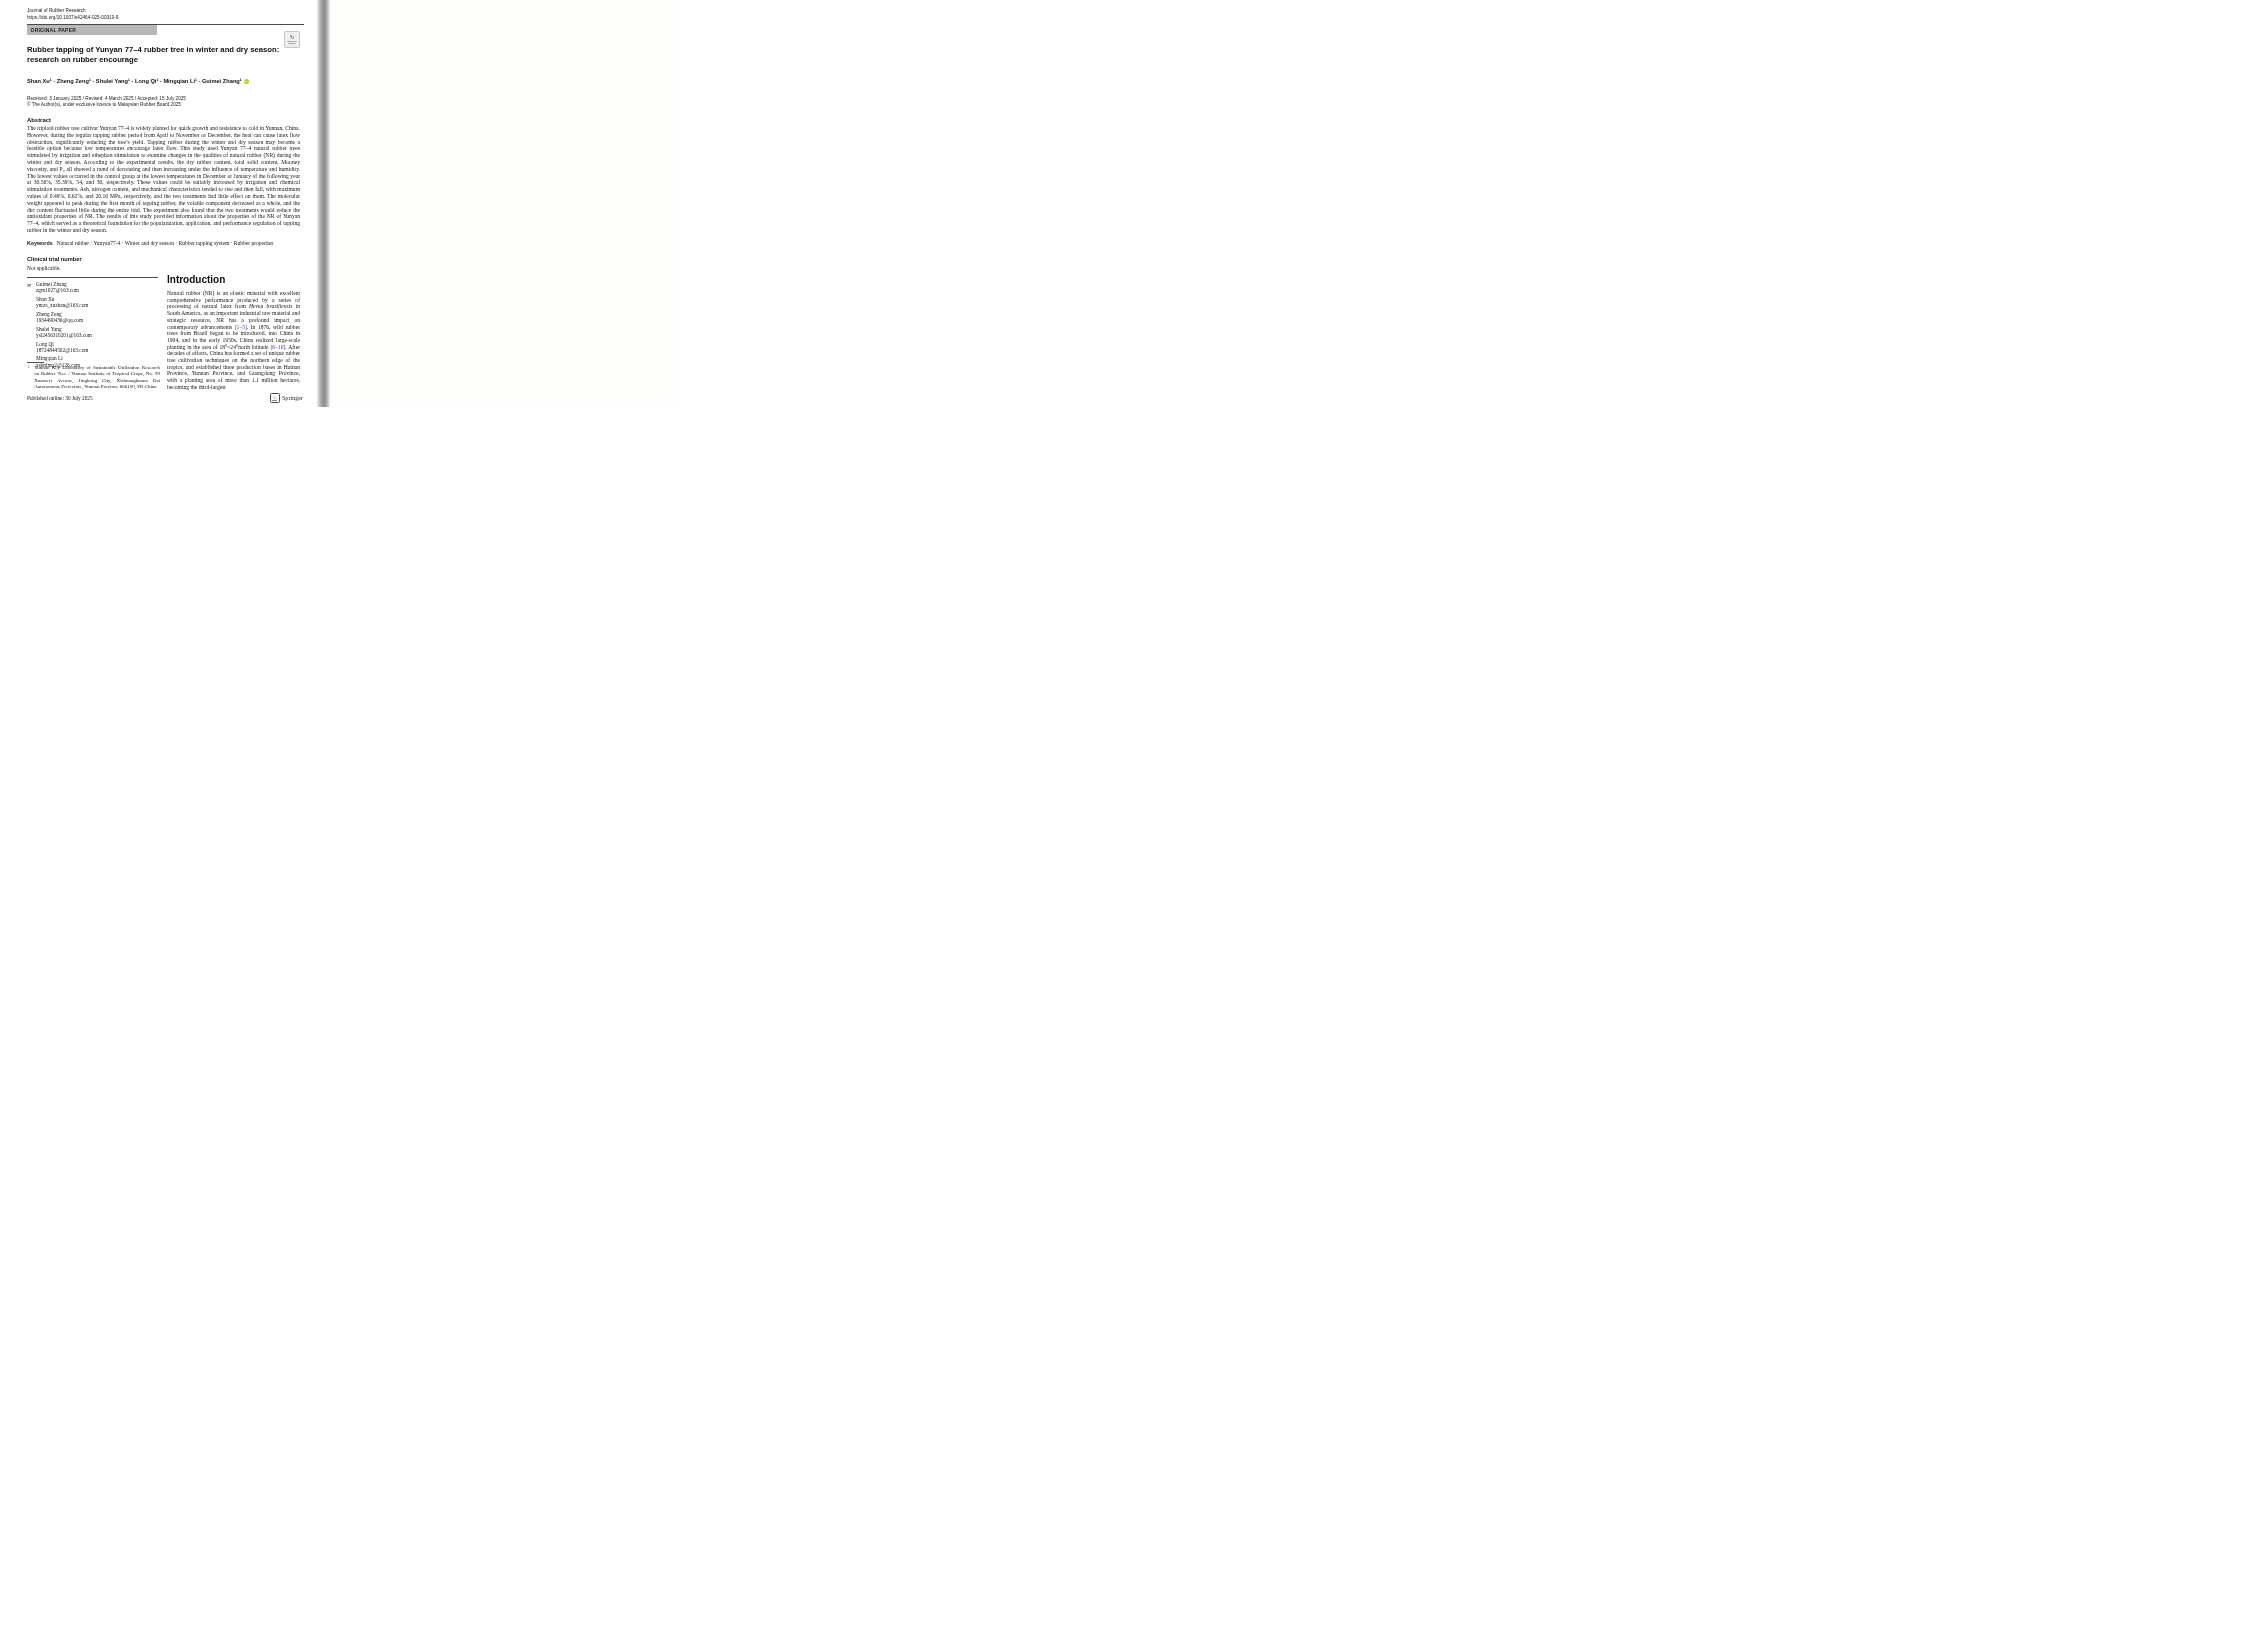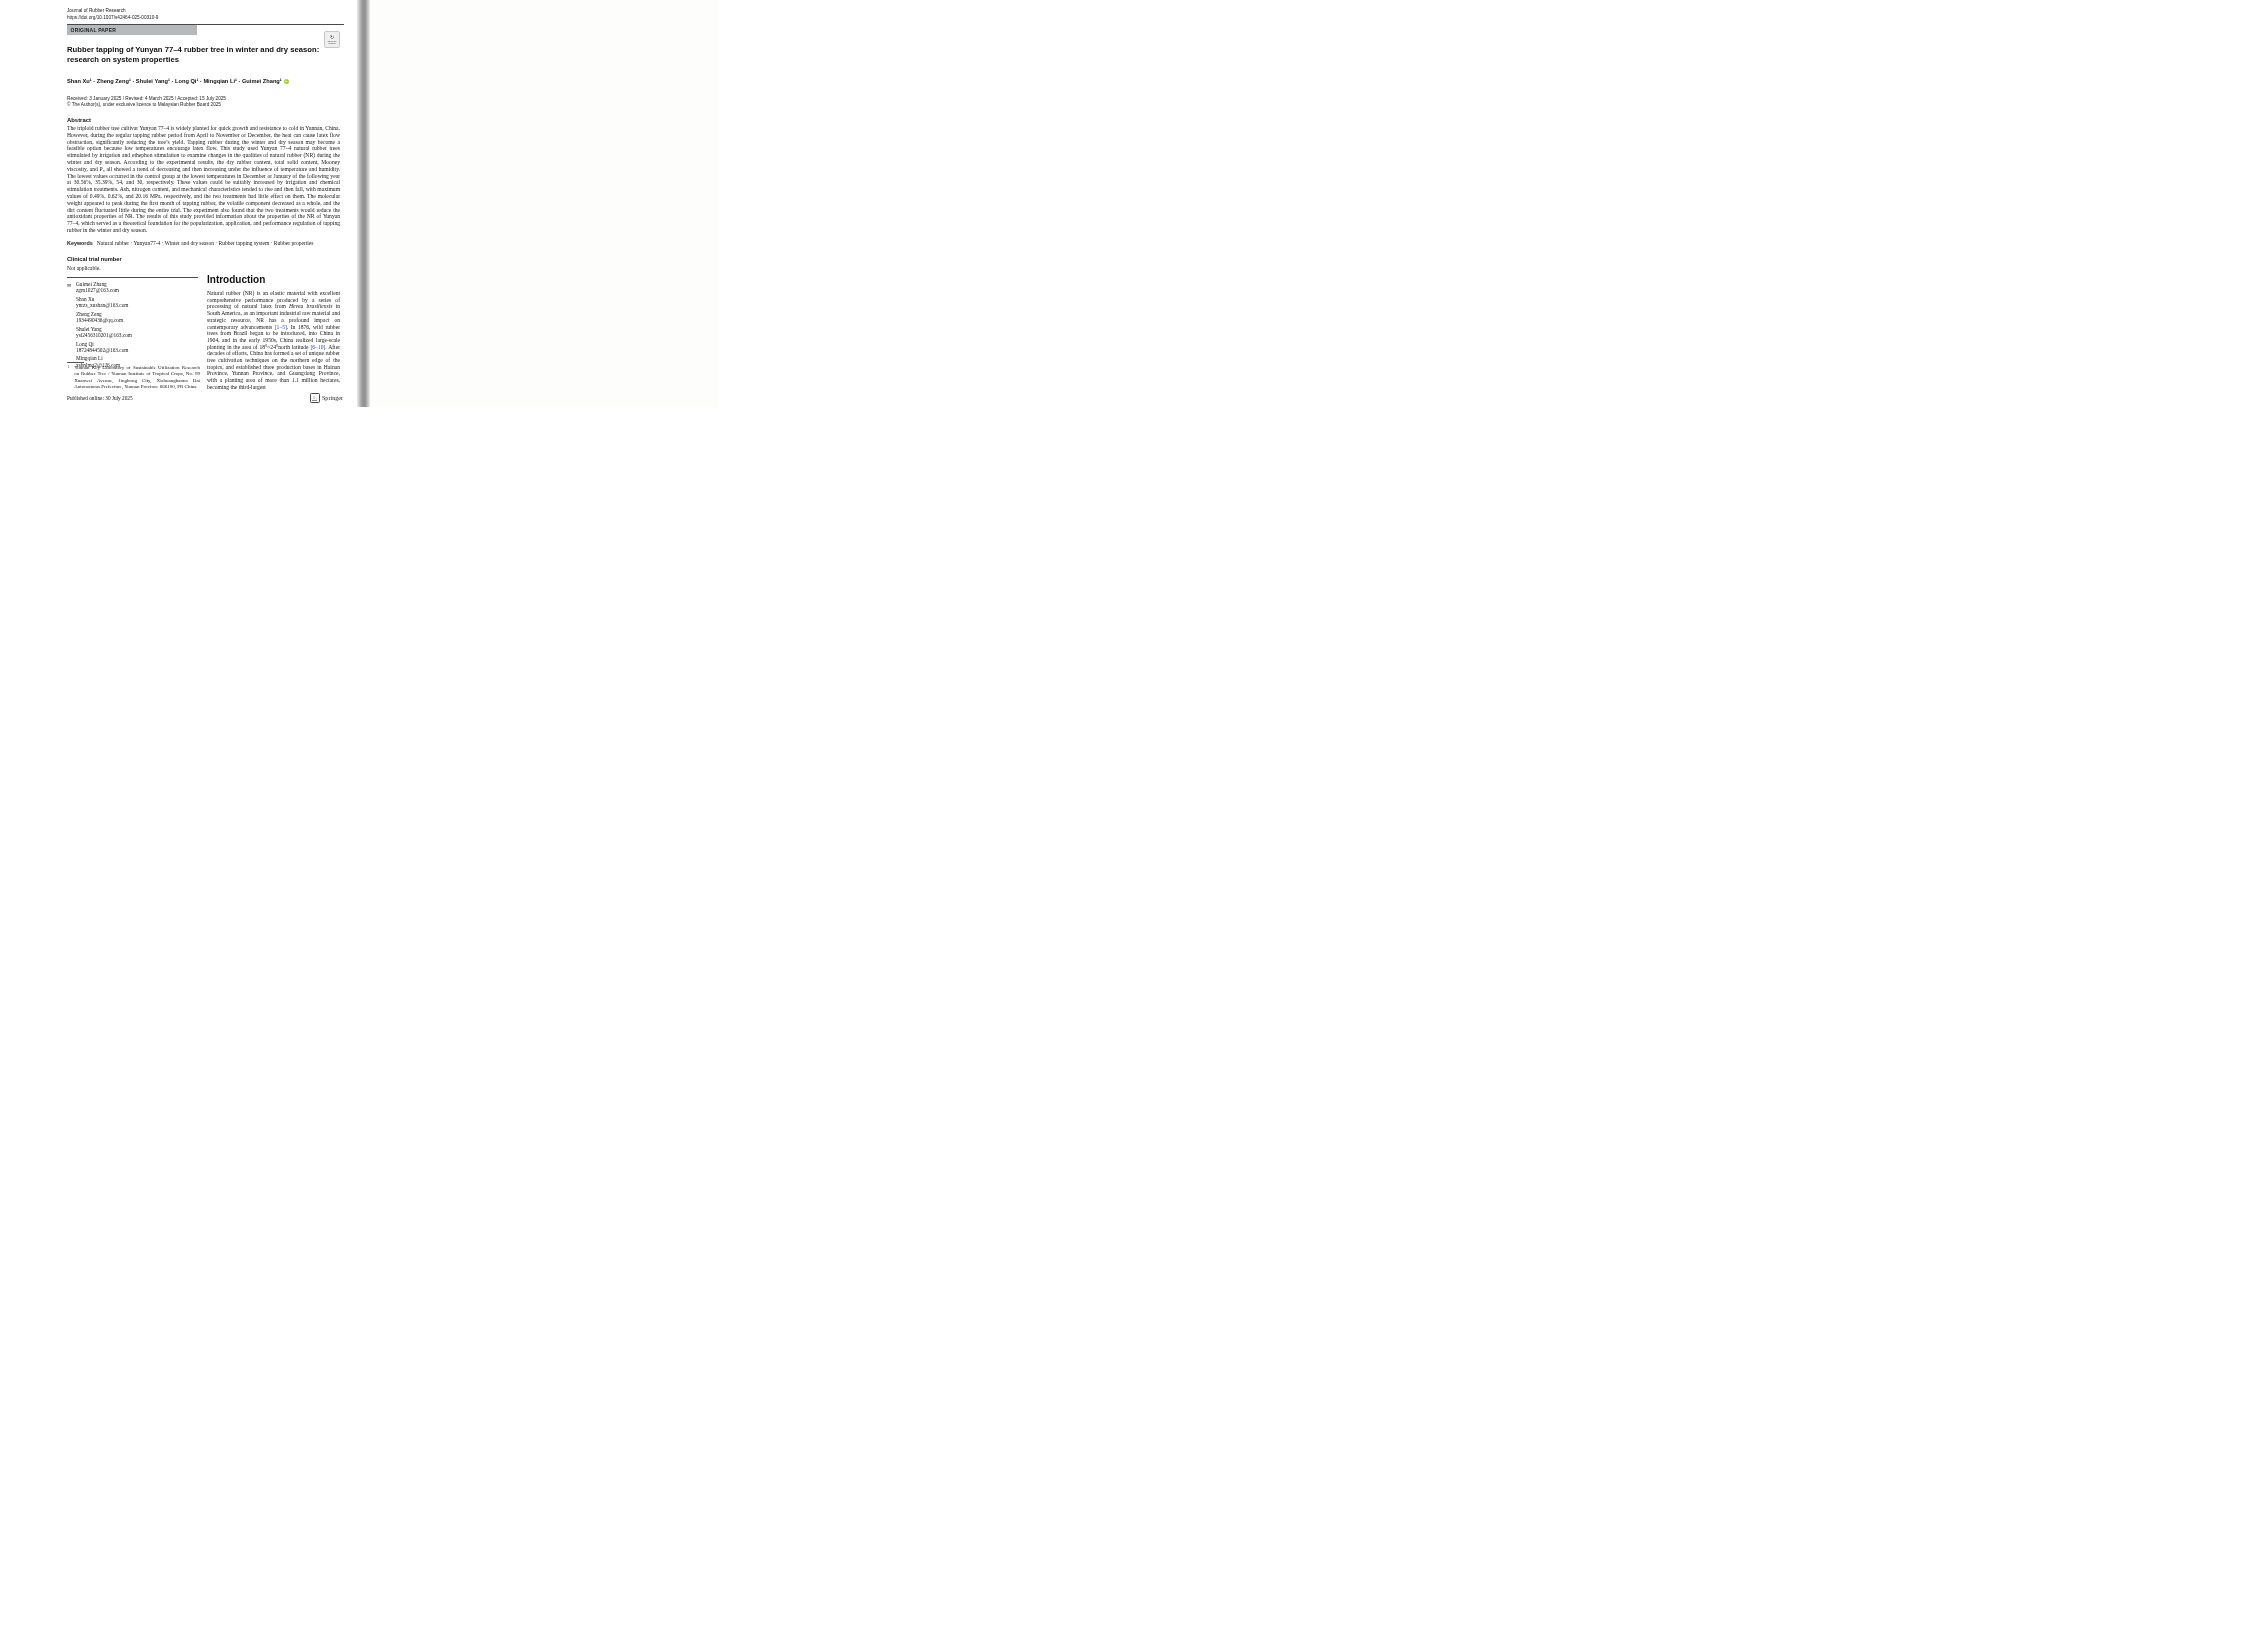--- a/index.html
+++ b/index.html
@@ -1,17 +1,17 @@
 <!DOCTYPE html>
 <html style="font-size:7.2px"><head>
 <meta charset="utf-8">
 <style>
   html,body{margin:0;padding:0;background:#ffffff;}
   .canvas{position:relative;width:679px;height:407px;background:#ffffff;overflow:hidden;
-          font-family:"Liberation Serif", serif;color:#161616;margin-left:40px;}
+          font-family:"Liberation Serif", serif;color:#161616;}
   .abs{position:absolute;}
   .sans{font-family:"Liberation Sans", sans-serif;}
   .just{text-align:justify;}
   .s-i{font-style:italic;}
   .s-link{color:#2d3bbf;}
 
   .edge-left{position:absolute;left:0;top:0;width:2.7px;height:407px;background:linear-gradient(90deg,#cfcfcf,#ffffff);}
   .gutter{position:absolute;left:317px;top:0;width:13px;height:407px;
           background:linear-gradient(90deg,#ececec 0%,#9a9a9a 38%,#8f8f8f 62%,#ececec 100%);}
 
@@ -75,21 +75,21 @@
       <span>ORIGINAL PAPER</span>
     </div>
     <div class="abs lp-badge">
       <span class="badge-icon">↻</span>
       <span class="badge-t">Check for</span>
       <span class="badge-t">updates</span>
     </div>
 
     <h1 class="abs lp-title sans">
       <div>Rubber tapping of Yunyan 77–4 rubber tree in winter and dry season:</div>
-      <div>research on system properties</div>
+      <div>research on rubber encourage</div>
     </h1>
 
     <div class="abs lp-authors sans">
       <span>Shan Xu¹ · Zheng Zeng¹ · Shulei Yang¹ · Long Qi¹ · Mingqian Li¹ · Guimei Zhang¹</span><span class="orcid">iD</span>
     </div>
 
     <div class="abs lp-received sans">Received: 3 January 2025 / Revised: 4 March 2025 / Accepted: 15 July 2025</div>
     <div class="abs lp-license sans">© The Author(s), under exclusive licence to Malaysian Rubber Board 2025</div>
 
     <div class="abs lp-abs-h sans">Abstract</div>

